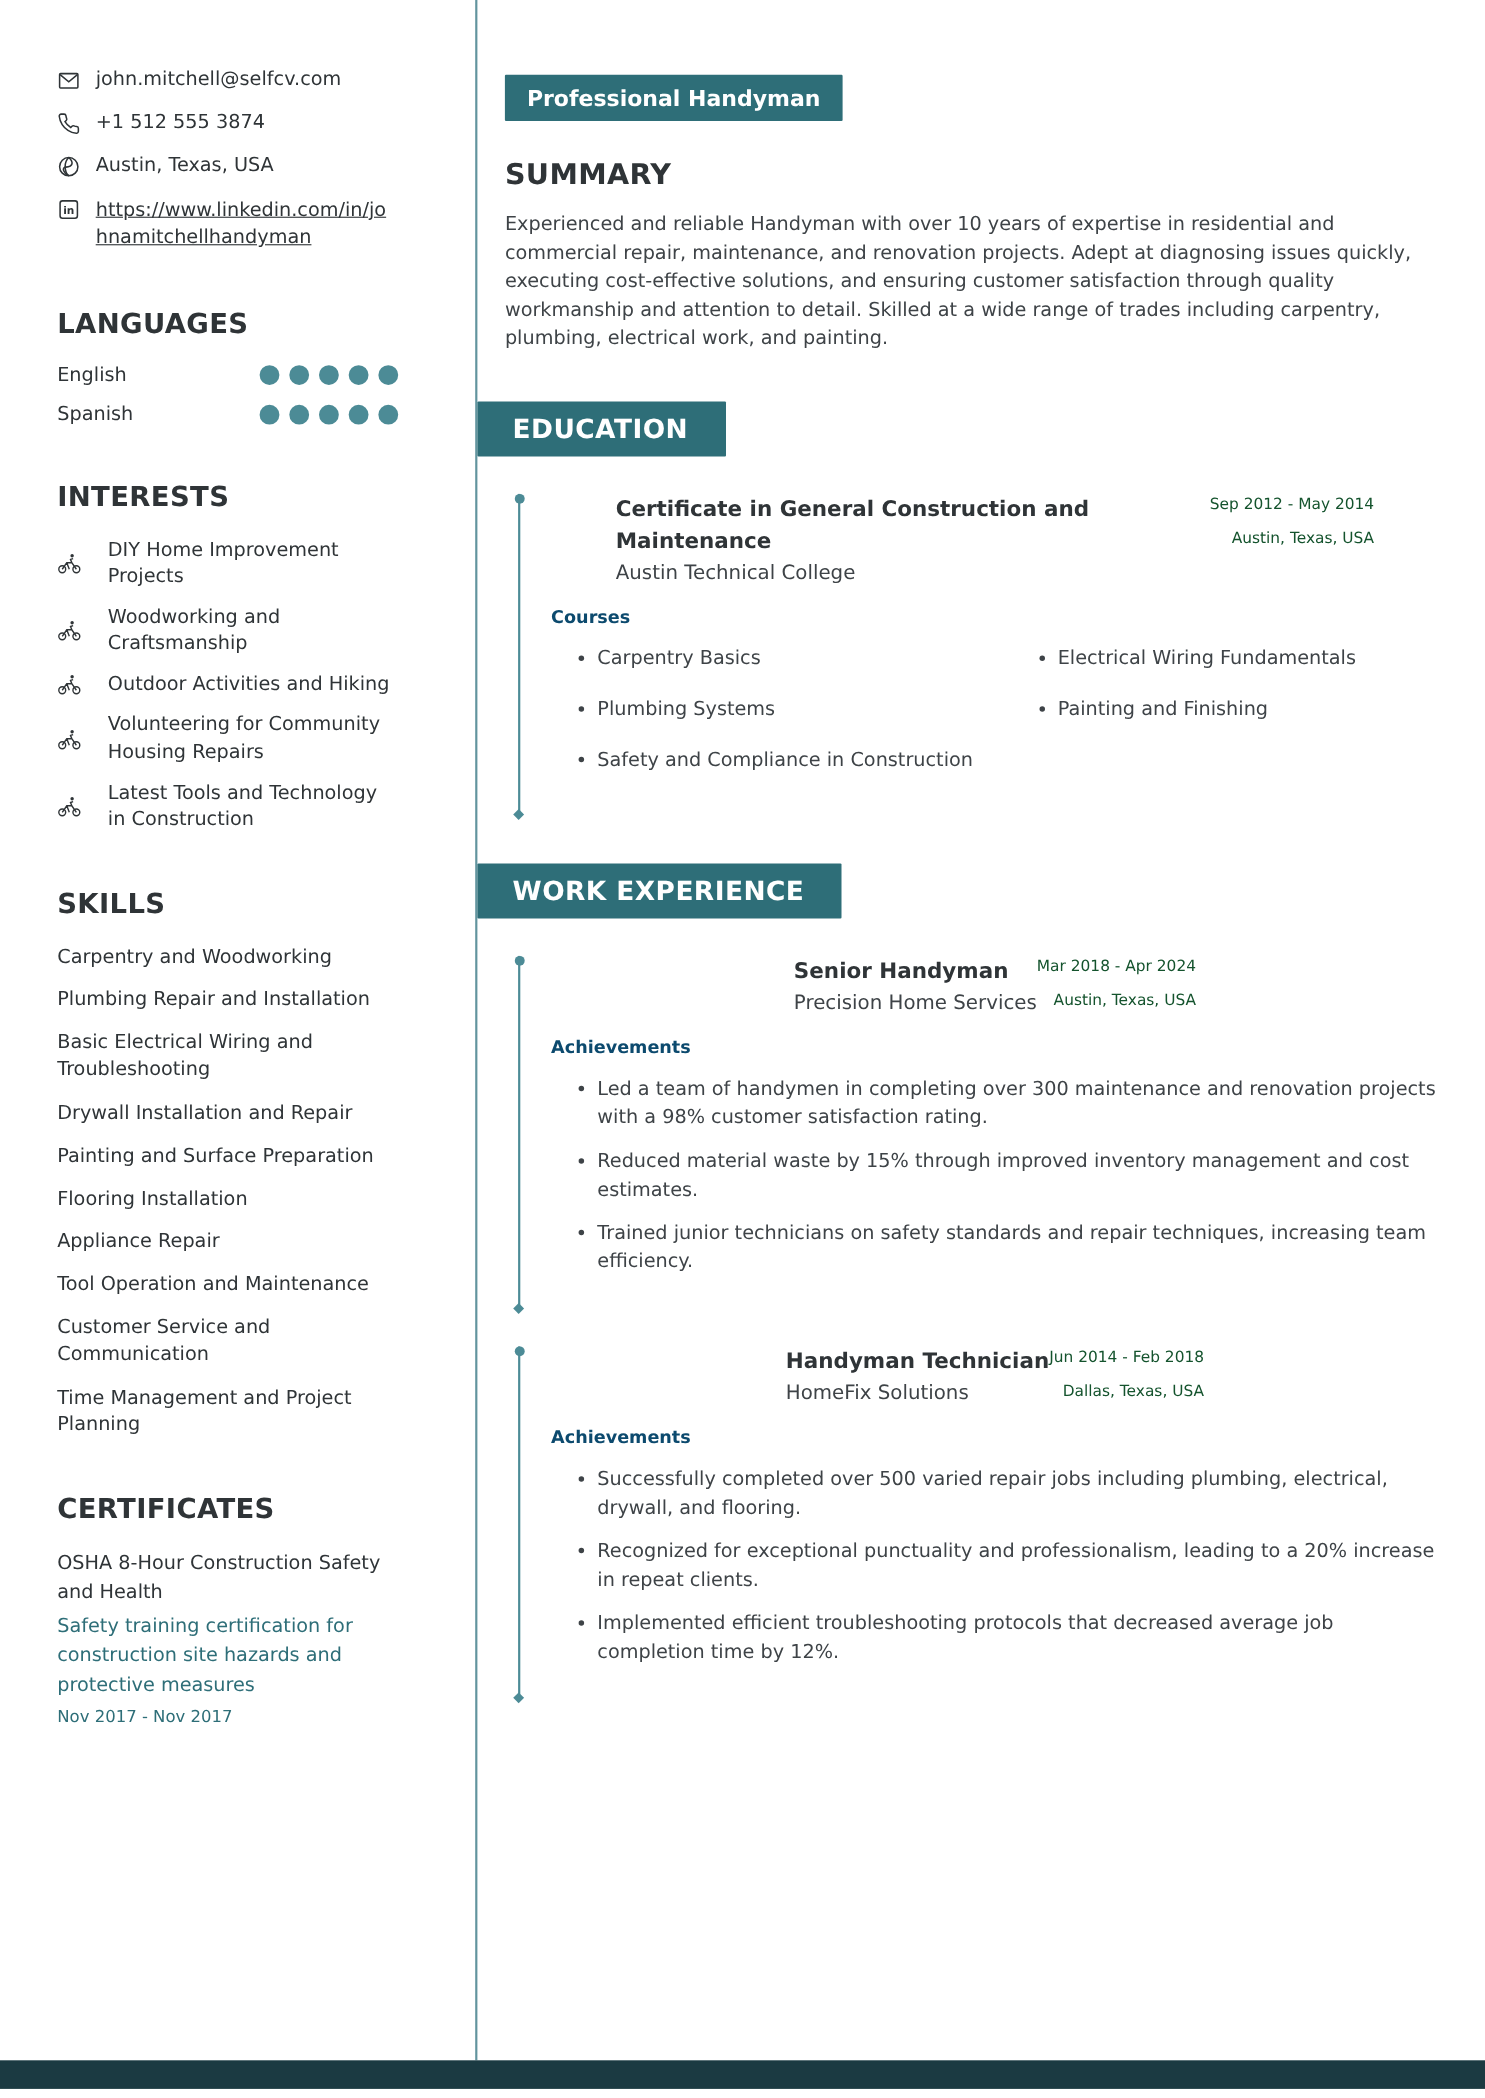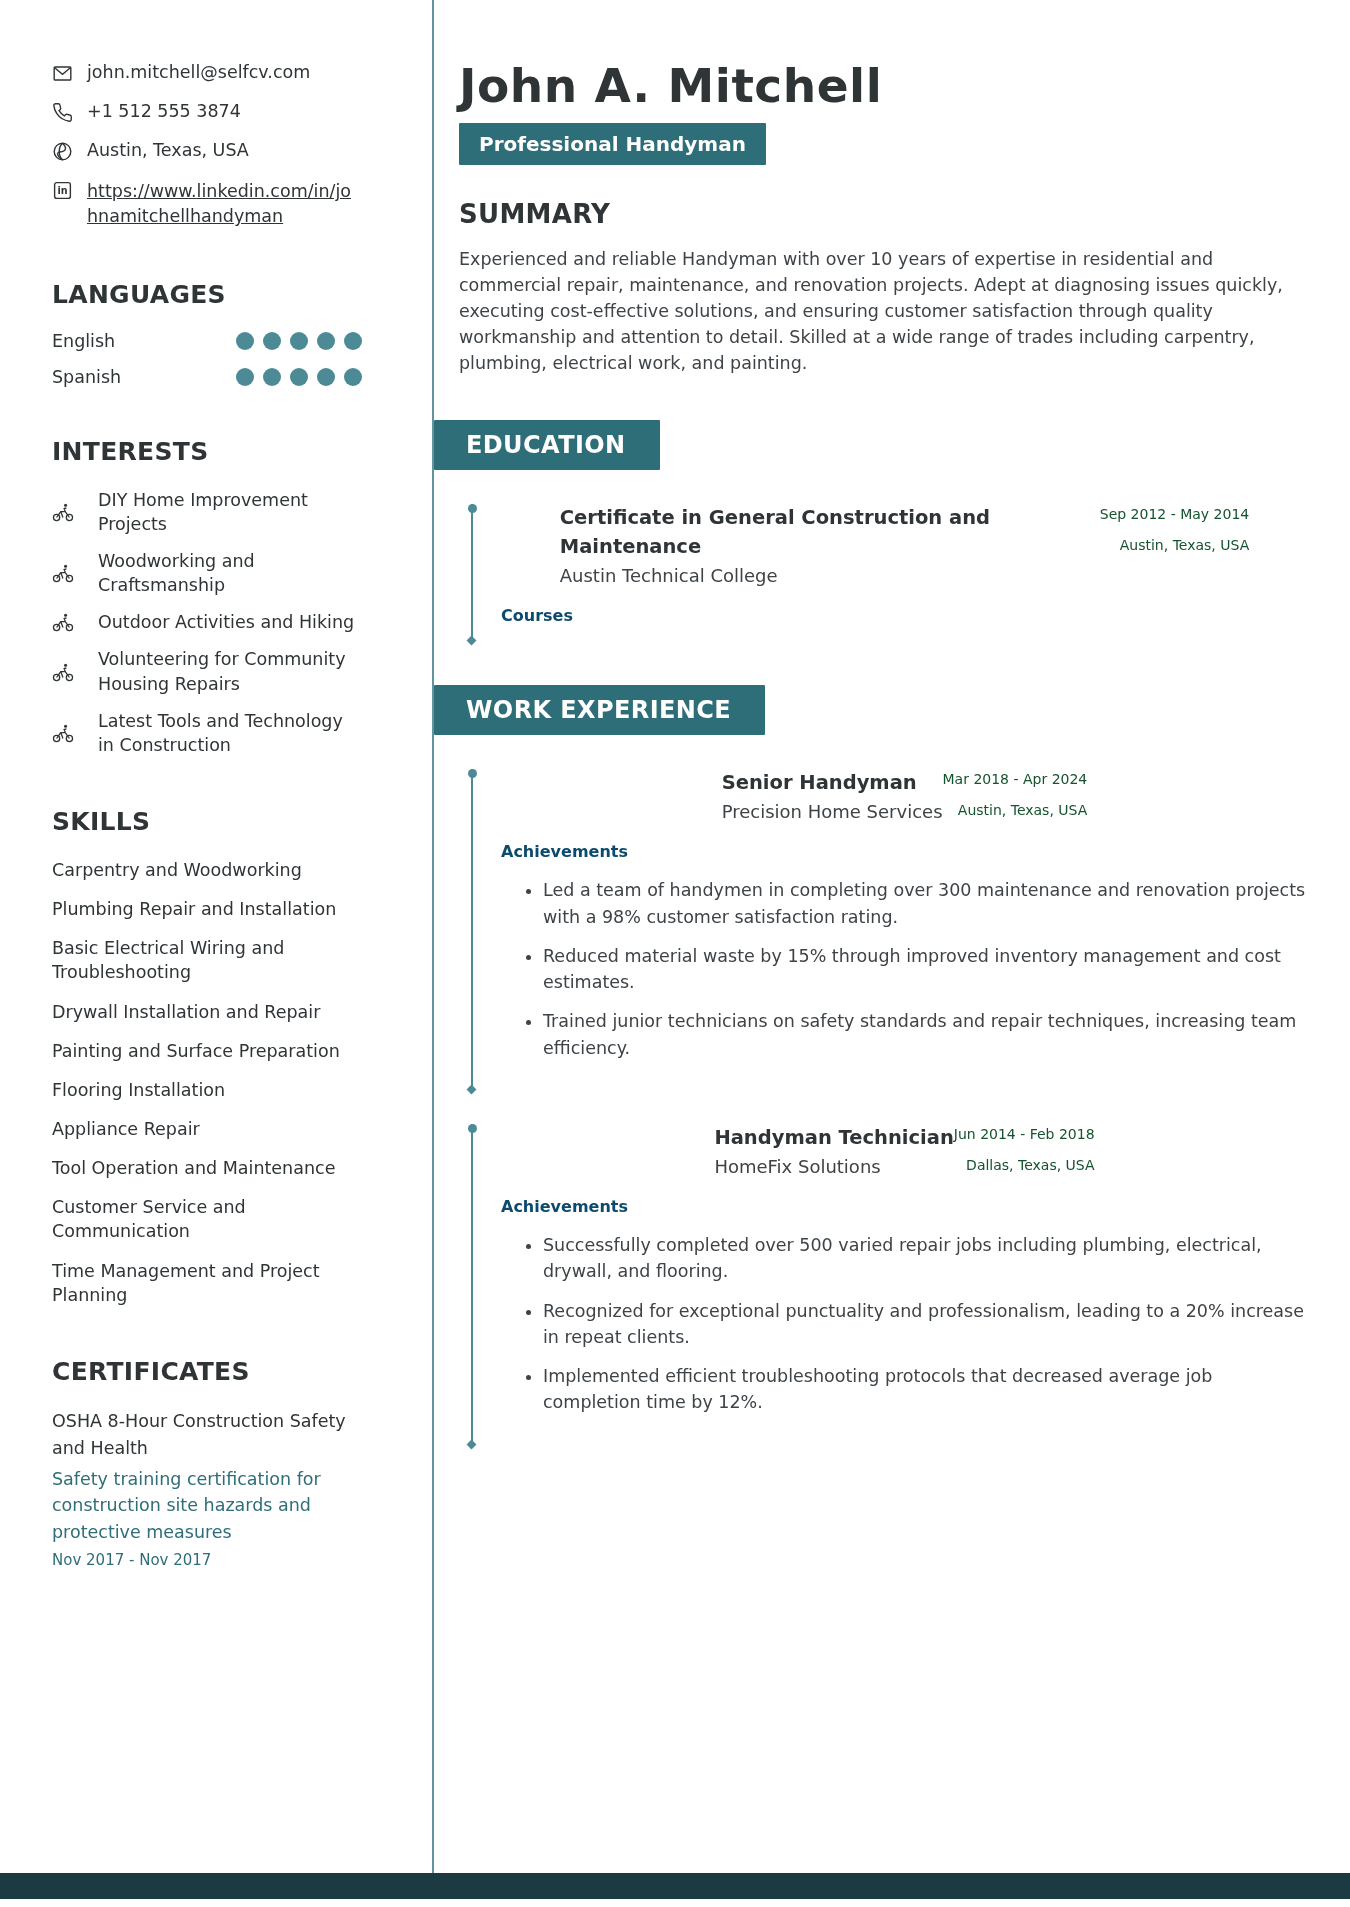--- a/index.html
+++ b/index.html
@@ -182,40 +182,50 @@
     <div class="side-heading">CERTIFICATES</div>
     <div>
       <div class="cert-name">OSHA 8-Hour Construction Safety and Health</div>
       <div class="cert-desc">Safety training certification for construction site hazards and protective measures</div>
       <div class="cert-date">Nov 2017 - Nov 2017</div>
     </div>
   </div>
 
   <div class="main">
 
-    <div class="person-name">John A. Mitchell</div>
     <div class="person-title">Professional Handyman</div>
 
     <div class="summary-heading">SUMMARY</div>
     <p class="summary-text">Experienced and reliable Handyman with over 10 years of expertise in residential and commercial repair, maintenance, and renovation projects. Adept at diagnosing issues quickly, executing cost-effective solutions, and ensuring customer satisfaction through quality workmanship and attention to detail. Skilled at a wide range of trades including carpentry, plumbing, electrical work, and painting.</p>
 
     <div class="section-banner">EDUCATION</div>
 
     <div class="entry">
       <div class="entry-header">
         <div class="entry-titles">
           <div class="entry-role">Certificate in General Construction and Maintenance</div>
           <div class="entry-org">Austin Technical College</div>
         </div>
         <div class="entry-meta">
           <span class="entry-dates">Sep 2012 - May 2014</span>
           <span class="entry-location">Austin, Texas, USA</span>
         </div>
       </div>
       <div class="sub-label">Courses</div>
+      <div class="courses-grid">
+        <ul class="bullets">
+          <li>Carpentry Basics</li>
+          <li>Plumbing Systems</li>
+          <li>Safety and Compliance in Construction</li>
+        </ul>
+        <ul class="bullets">
+          <li>Electrical Wiring Fundamentals</li>
+          <li>Painting and Finishing</li>
+        </ul>
+      </div>
     </div>
 
     <div class="section-banner">WORK EXPERIENCE</div>
 
     <div class="entry">
       <div class="entry-header">
         <div class="entry-titles">
           <div class="entry-role">Senior Handyman</div>
           <div class="entry-org">Precision Home Services</div>
         </div>

